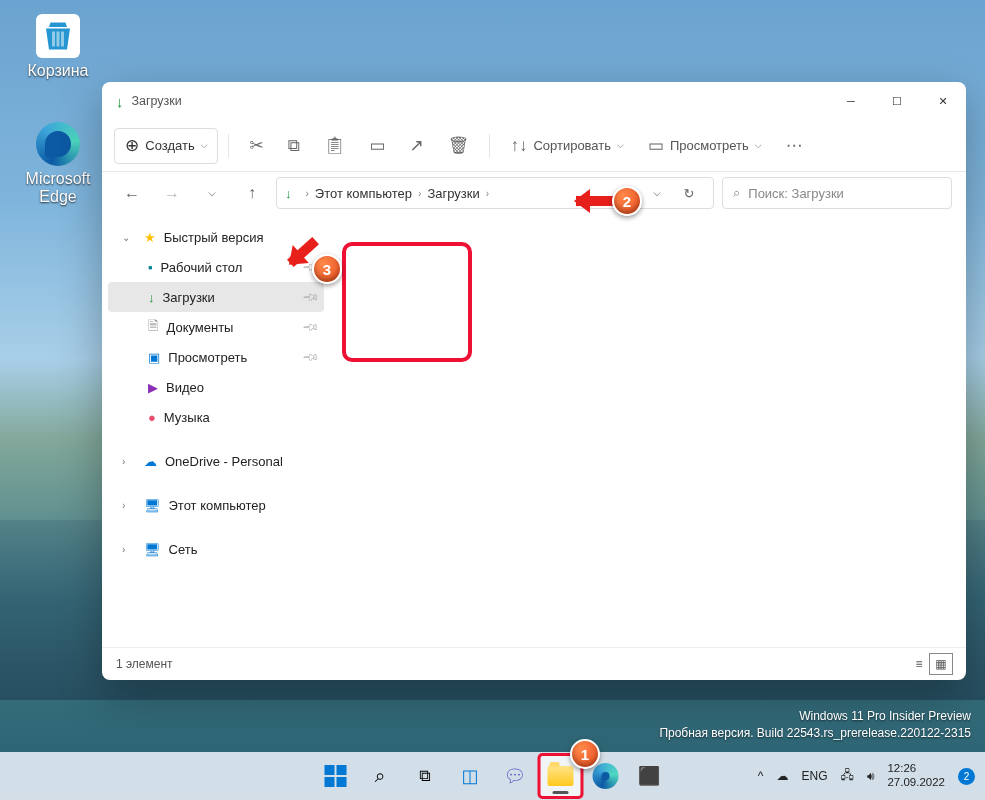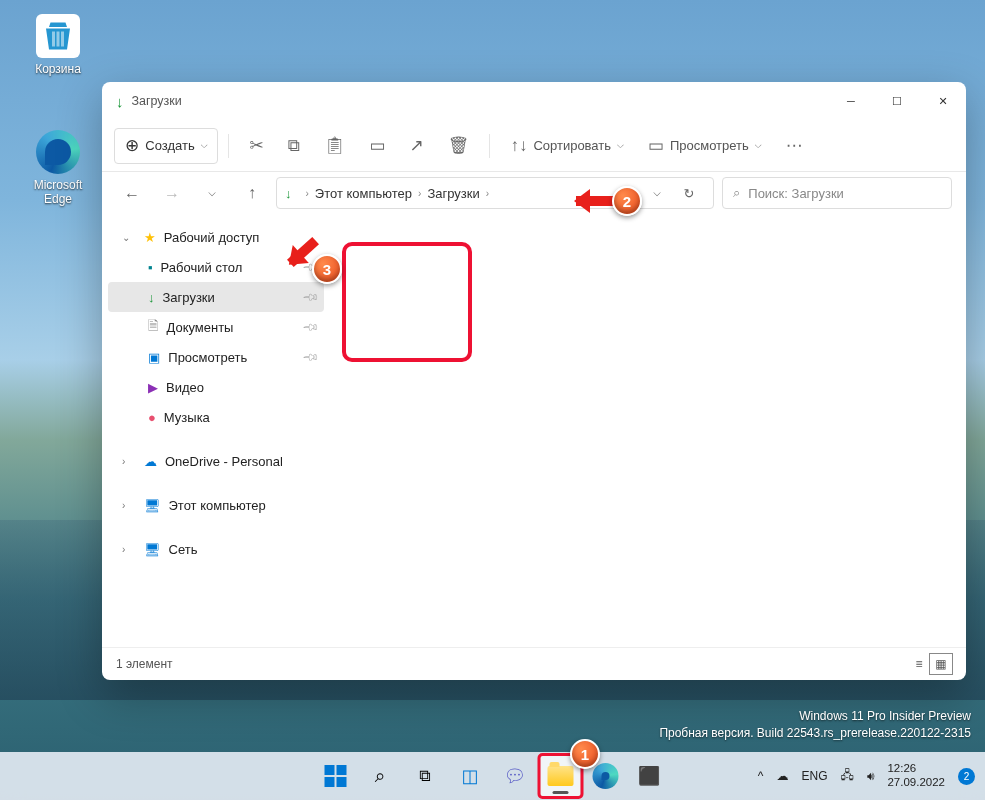--- a/index.html
+++ b/index.html
@@ -1,21 +1,21 @@
 <!DOCTYPE html>
 <html><head>
 <meta charset="utf-8">
 <style>
 * { margin:0; padding:0; box-sizing:border-box; font-family:'Segoe UI',Arial,sans-serif; }
 body { width:985px; height:800px; position:relative; overflow:hidden; }
 .desktop { position:absolute; inset:0; background:linear-gradient(180deg,#6ba3d0 0%,#7fb5dc 25%,#a8cfe8 45%,#82a89a 55%,#3d7885 75%,#2a5f6f 100%); }
 .desktop::before { content:''; position:absolute; bottom:100px; left:0; right:0; height:180px; background:linear-gradient(180deg,rgba(60,100,120,.3),rgba(30,60,80,.6)); }
 .d-icon { position:absolute; width:76px; text-align:center; cursor:pointer; }
 .d-icon .ic { width:44px; height:44px; margin:0 auto 4px; border-radius:6px; display:flex; align-items:center; justify-content:center; }
-.d-icon .lbl { color:#fff; font-size:12px; text-shadow:0 1px 2px rgba(0,0,0,.8); }
+.d-icon .lbl { color:#fff; font-size:16px; text-shadow:0 1px 2px rgba(0,0,0,.8); }
 .bin { background:#fff; border-radius:4px; } .bin svg{width:36px;height:36px;}
 .edge { width:44px;height:44px;border-radius:50%;background:conic-gradient(from 200deg,#0c59a4,#3ca5d9,#4ed9c1,#0c59a4); position:relative;}
 .edge::after{content:'';position:absolute;inset:9px;background:#0c59a4;border-radius:50% 50% 50% 0;}
 .window { position:absolute; left:102px; top:82px; width:864px; height:598px; background:#fff; border-radius:8px; box-shadow:0 15px 45px rgba(0,0,0,.3); display:flex; flex-direction:column; }
 .titlebar { height:38px; display:flex; align-items:center; padding:0 0 0 14px; }
 .titlebar .dl{color:#1a9638;font-size:15px;margin-right:8px;}
 .titlebar .tt{font-size:12.5px;color:#555;}
 .wbtn{width:46px;height:32px;display:flex;align-items:center;justify-content:center;color:#333;font-size:11px;cursor:pointer;}
 .toolbar{height:52px;display:flex;align-items:center;padding:0 12px;gap:4px;border-bottom:1px solid #e8e8e8;}
 .tbtn{height:36px;padding:0 10px;display:flex;align-items:center;gap:6px;border-radius:4px;color:#555;cursor:pointer;font-size:13px;}
@@ -71,21 +71,21 @@
 <div class="desktop">
   <div class="d-icon" style="left:20px;top:14px;">
     <div class="ic bin">
         <svg viewBox="0 0 24 24">
           <path fill="#2596d1" d="M4 7l2 14h12l2-14H4zm3-4h10l1 3H6l1-3z"></path>
           <path fill="#fff" d="M8 9h2v10H8zm3 0h2v10h-2zm3 0h2v10h-2z" opacity=".5"></path>
         </svg>
       </div>
     <div class="lbl">Корзина</div>
   </div>
-  <div class="d-icon" style="left:20px;top:130px;">
+  <div class="d-icon" style="left:20px;top:122px;">
     <div class="ic">
         <div class="edge"></div>
       </div>
     <div class="lbl">Microsoft Edge</div>
   </div>
 
   <div class="window">
     <div class="titlebar">
       <span class="dl">↓</span>
       <span class="tt">Загрузки</span>
@@ -156,21 +156,21 @@
         <span>⌕</span>
         <span>Поиск: Загрузки</span>
       </div>
     </div>
 
     <div class="body">
       <div class="sidebar">
         <div class="sit">
             <span class="exp">⌄</span>
             <span class="star">★</span>
-            <span>Рабочий доступ</span>
+            <span>Быстрый версия</span>
           </div>
         <div class="sit sub">
             <span class="dteal">▪</span>
             <span>Рабочий стол</span>
             <span class="pin">📌︎</span>
           </div>
         <div class="sit sub sel">
             <span class="grn">↓</span>
             <span>Загрузки</span>
             <span class="pin">📌︎</span>

